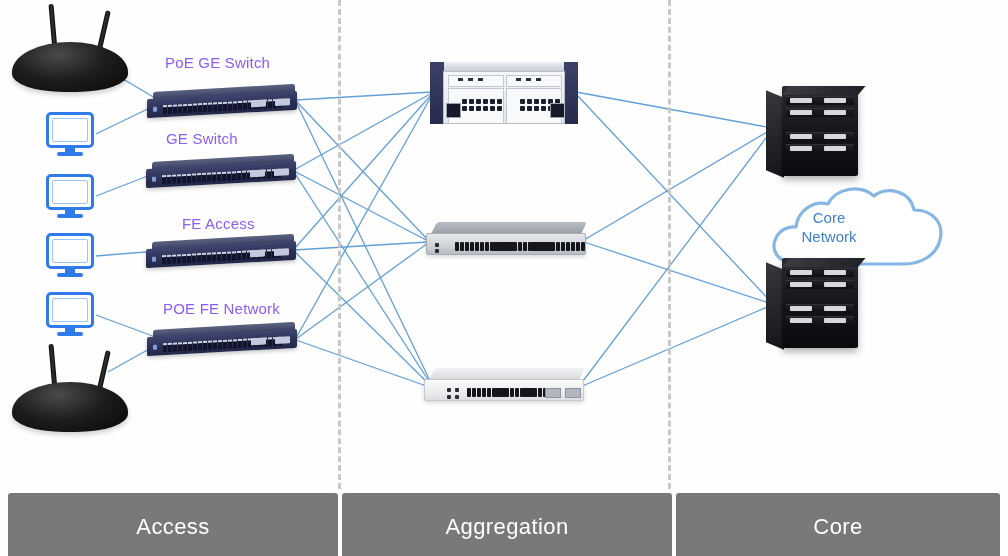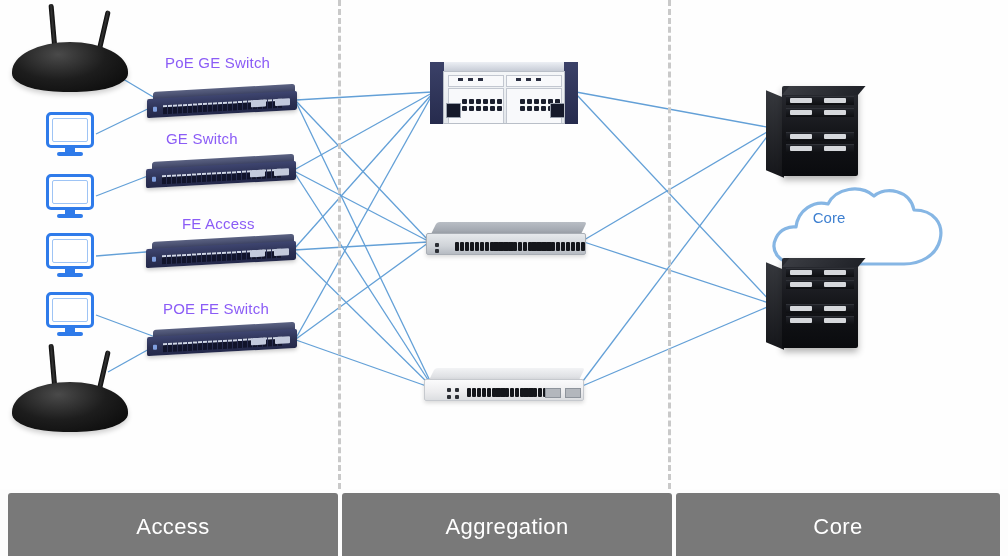--- a/index.html
+++ b/index.html
@@ -438,21 +438,21 @@
 
     <div class="router" style="left:8px; top:340px;">
       <div class="ant a1"></div>
       <div class="ant a2"></div>
       <div class="body"></div>
     </div>
 
     <div class="dev-label" style="left:165px; top:54px;">PoE GE Switch</div>
     <div class="dev-label" style="left:166px; top:130px;">GE Switch</div>
     <div class="dev-label" style="left:182px; top:215px;">FE Access</div>
-    <div class="dev-label" style="left:163px; top:300px;">POE FE Switch</div>
+    <div class="dev-label" style="left:163px; top:300px;">POE FE Network</div>
 
     <div class="sw-access" style="left:147px; top:88px;">
       <div class="top"></div>
       <div class="face">
         <div class="led"></div>
         <div class="ports">
           <i></i>
             <i></i>
             <i></i>
             <i></i>
@@ -723,20 +723,21 @@
         <div class="wide" style="left:140px; top:8px;"></div>
       </div>
     </div>
 
     <div id="cloud" style="left:764px; top:172px; width:186px; height:108px;">
       <svg width="186" height="108" viewBox="0 0 186 108">
         <path d="M34,92 C14,92 6,78 12,66 C16,57 26,54 32,55 C34,38 50,28 64,32 C72,16 96,12 110,24
                  C122,14 146,18 150,38 C170,38 180,52 176,68 C172,84 156,92 140,92 Z" fill="#ffffff" stroke="#86b6e4" stroke-width="3.2" stroke-linejoin="round"></path>
       </svg>
       <div class="cloud-label" style="left:-28px; top:36px;">Core</div>
+      <div class="cloud-label" style="left:-28px; top:55px;">Network</div>
     </div>
 
     <div class="core-box" style="left:766px; top:86px;">
       <div class="side"></div>
       <div class="front">
         <div class="slot" style="left:4px; top:10px;"></div>
         <div class="slot" style="left:4px; top:22px;"></div>
         <div class="slot" style="left:4px; top:46px;"></div>
         <div class="slot" style="left:4px; top:58px;"></div>
         <div class="mod" style="left:8px; top:12px;"></div>

